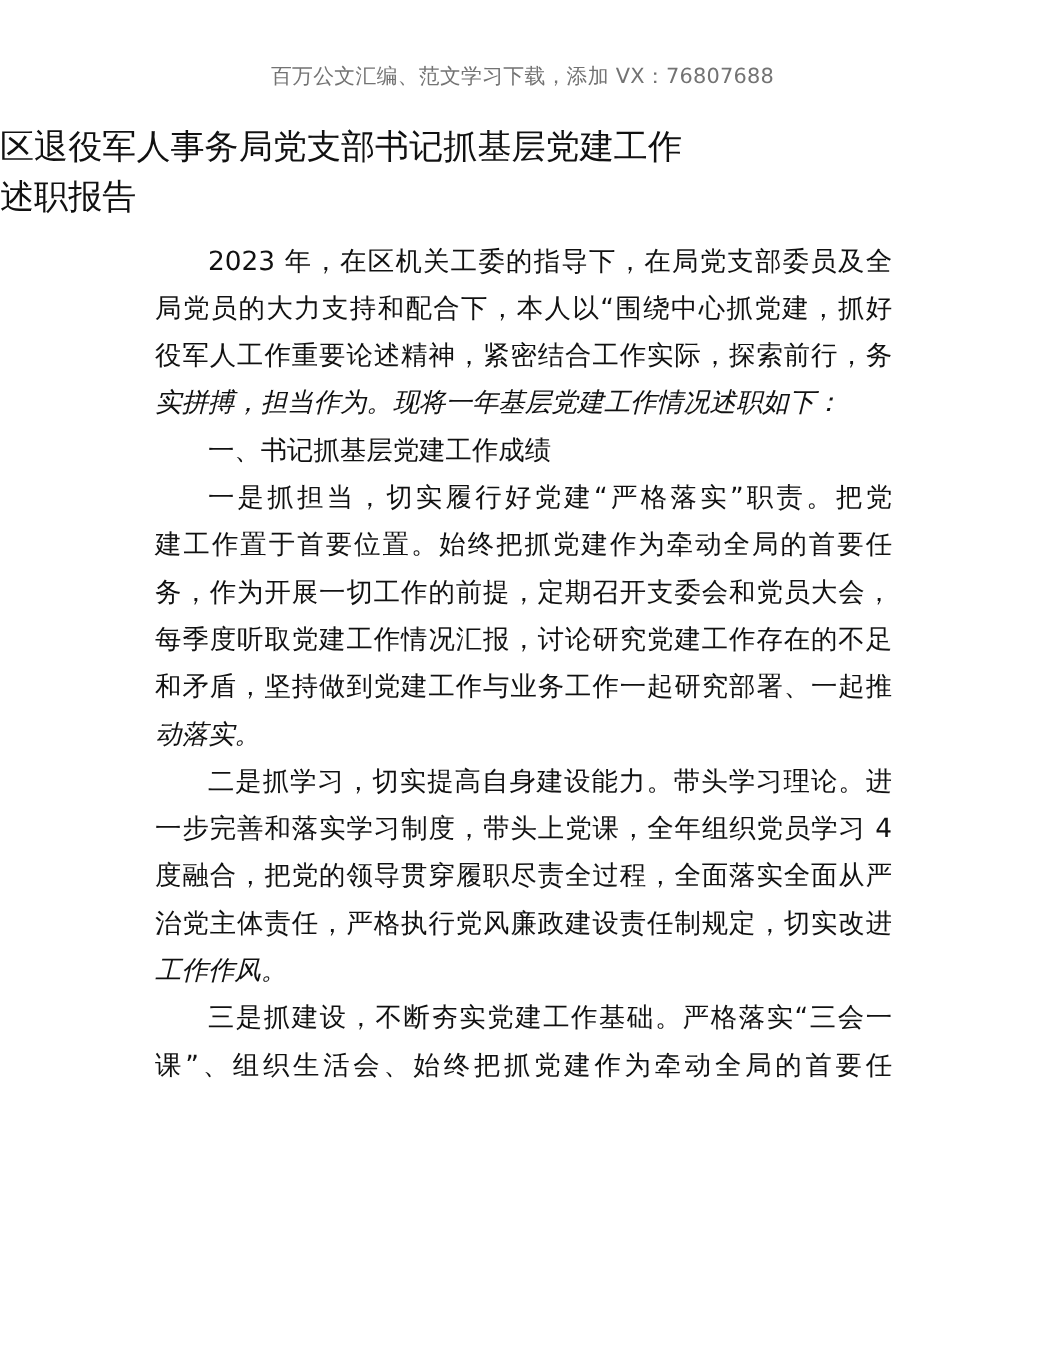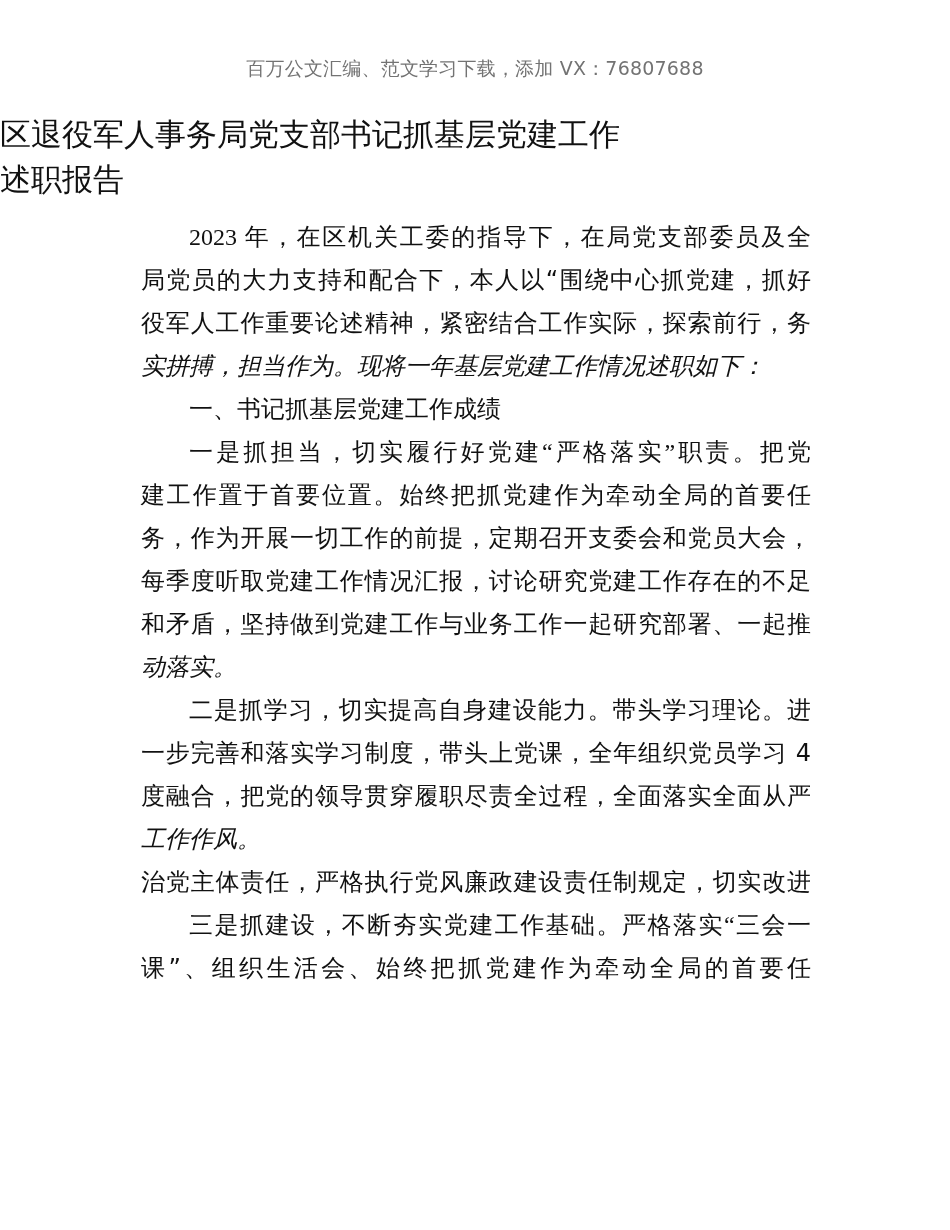--- a/index.html
+++ b/index.html
@@ -48,21 +48,20 @@
       overflow: visible;
       text-align: justify;
       text-align-last: justify;
     }
     .line.last {
       text-align-last: left;
       font-style: italic;
     }
     .line.indent {
       padding-left: 48px;
-      font-family: Liberation Serif, serif;
     }
     .heading-line {
       height: 43px;
       line-height: 43px;
       padding-left: 48px;
       white-space: nowrap;
     }
   </style>
 </head>
 <body>
@@ -93,22 +92,22 @@
       <div class="line">务，作为开展一切工作的前提，定期召开支委会和党员大会，</div>
       <div class="line">每季度听取党建工作情况汇报，讨论研究党建工作存在的不足</div>
       <div class="line">和矛盾，坚持做到党建工作与业务工作一起研究部署、一起推</div>
       <div class="line last">动落实。</div>
     </div>
 
     <div>
       <div class="line indent">二是抓学习，切实提高自身建设能力。带头学习理论。进</div>
       <div class="line">一步完善和落实学习制度，带头上党课，全年组织党员学习 4</div>
       <div class="line">度融合，把党的领导贯穿履职尽责全过程，全面落实全面从严</div>
+      <div class="line">治党主体责任，严格执行党风廉政建设责任制规定，切实改进</div>
       <div class="line last">工作作风。</div>
-      <div class="line">治党主体责任，严格执行党风廉政建设责任制规定，切实改进</div>
     </div>
 
     <div>
       <div class="line indent">三是抓建设，不断夯实党建工作基础。严格落实“三会一</div>
       <div class="line">课”、组织生活会、始终把抓党建作为牵动全局的首要任</div>
     </div>
 
   </div>
 </div>
 

